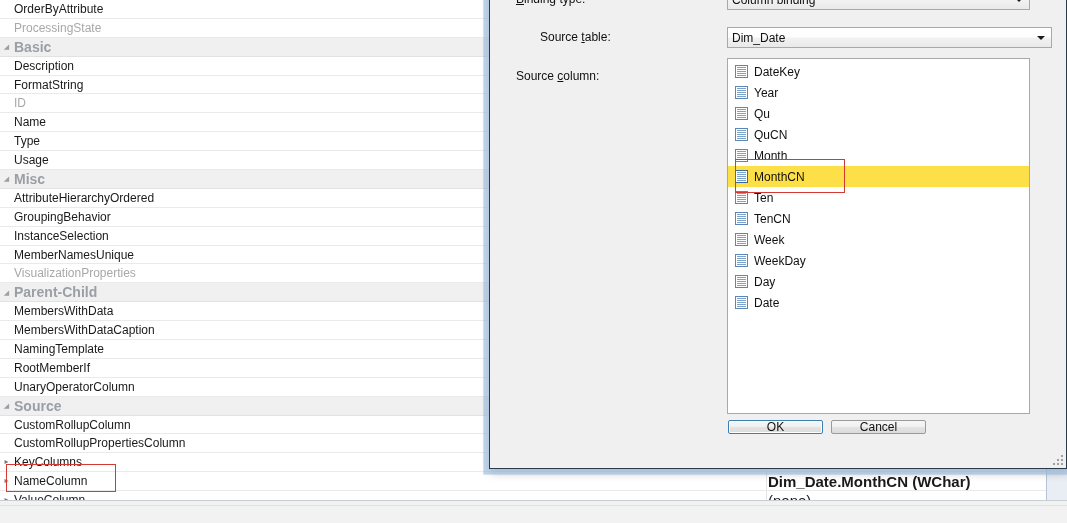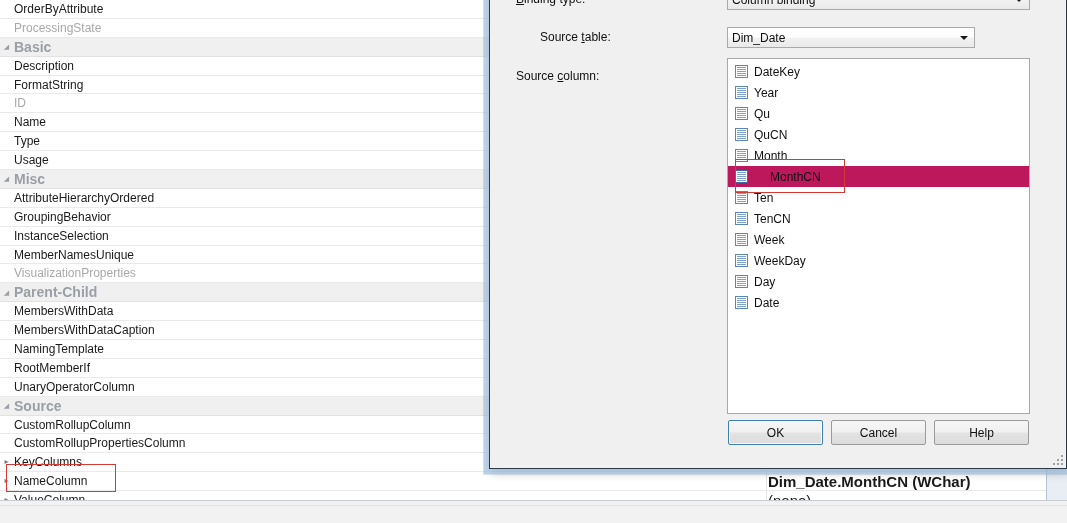--- a/index.html
+++ b/index.html
@@ -196,22 +196,21 @@
   }
   .lb-item {
     height: 21px;
     display: flex;
     align-items: center;
     padding-left: 7px;
     font-size: 12px;
     color: #101010;
   }
   .lb-item.selected {
-    background: #be185d;
-    gap: 16px;
+    background: #fde047;
   }
   .col-icon {
     flex: 0 0 13px;
     width: 13px; height: 13px;
     margin-right: 6px;
     position: relative;
     background: #ffffff;
     border: 1px solid #5b86b5;
   }
   .col-icon::before {
@@ -229,21 +228,21 @@
         #ffffff 5px, #ffffff 6px,
         #7ba3cc 6px, #7ba3cc 7px,
         #ffffff 7px, #ffffff 8px,
         #7ba3cc 8px, #7ba3cc 9px);
   }
   .lb-item.selected .col-icon { border-color: #3d6a9e; }
 
   
   .dlg-btn {
     position: absolute;
-    width: 95px; height: 25px;
+    width: 95px; height: 14px;
     background: linear-gradient(to bottom, #f6f6f6 0%, #f0f0f0 48%, #e3e3e3 52%, #dcdcdc 100%);
     border: 1px solid #9a9a9a;
     border-radius: 2px;
     font-size: 12px;
     color: #101010;
     display: flex;
     align-items: center;
     justify-content: center;
   }
   .dlg-btn.default {
@@ -415,21 +414,21 @@
         <span class="akey">B</span><span>inding type:</span>
       </div>
       <div class="combo" style="left:237px; top:22px; width:303px;">
         <span>Column binding</span>
         <span class="combo-arrow"></span>
       </div>
 
       <div class="dlg-label" style="left:26px; top:63px;margin-left:24px;">
         <span>Source&nbsp;</span><span class="akey">t</span><span>able:</span>
       </div>
-      <div class="combo" style="left:237px; top:60px; width:248px;text-align:center;">
+      <div class="combo" style="left:237px; top:60px; width:325px;text-align:center;">
         <span>Dim_Date</span>
         <span class="combo-arrow"></span>
       </div>
 
       <div class="dlg-label" style="left:26px; top:102px;">
         <span>Source&nbsp;</span><span class="akey">c</span><span>olumn:</span>
       </div>
 
       <div id="source-column-list">
           <div class="lb-item">
@@ -480,23 +479,20 @@
             <span class="col-icon"></span>
             <span>Date</span>
           </div>
         </div>
 
       <div class="dlg-btn default" style="left:238px; top:453px;">
         <span>OK</span>
       </div>
       <div class="dlg-btn" style="left:341px; top:453px;text-align:center;">
         <span>Cancel</span>
-      </div>
-      <div class="dlg-btn" style="left:444px; top:453px;">
-        <span>Help</span>
       </div>
 
       <div id="resize-grip">
         <i style="right:0; bottom:0;"></i>
         <i style="right:4px; bottom:0;"></i>
         <i style="right:8px; bottom:0;"></i>
         <i style="right:0; bottom:4px;"></i>
         <i style="right:4px; bottom:4px;"></i>
         <i style="right:0; bottom:8px;"></i>
       </div>

